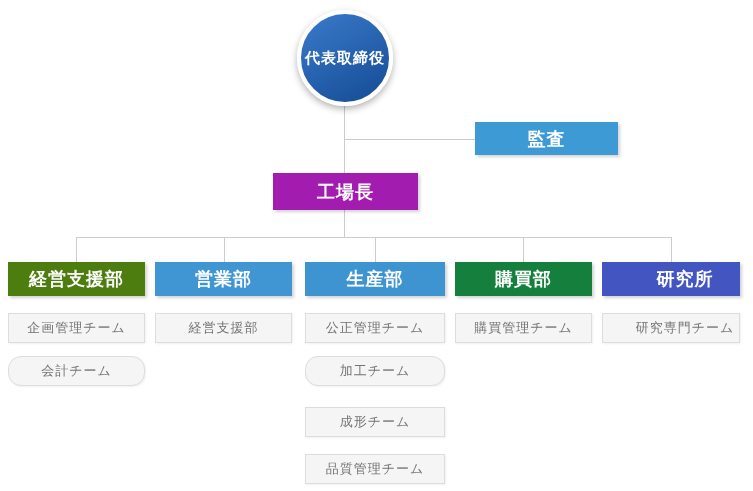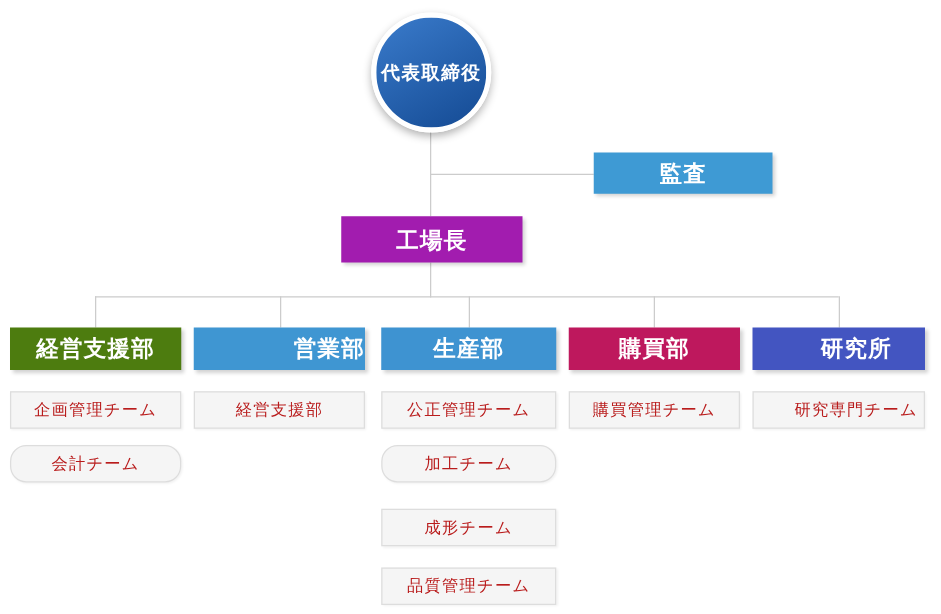--- a/index.html
+++ b/index.html
@@ -28,21 +28,21 @@
     display:flex;align-items:center;justify-content:center;
     color:#ffffff;font-size:18px;font-weight:bold;letter-spacing:1px;
     box-shadow:2px 2px 3px rgba(0,0,0,0.18);
     box-sizing:border-box;
     z-index:2;
   }
   .team{
     position:absolute;
     display:flex;align-items:center;justify-content:center;
     background:#f5f5f5;border:1px solid #dddddd;
-    color:#b91c1c;font-size:13px;font-weight:normal;letter-spacing:1px;
+    color:#737373;font-size:13px;font-weight:normal;letter-spacing:1px;
     box-shadow:1px 1px 2px rgba(0,0,0,0.06);
     box-sizing:border-box;
     z-index:2;
   }
   .audit{left:475px;top:122px;width:143px;height:33px;}
   .manager{left:273px;top:173px;width:145px;height:37px;}
   .dept{top:262px;height:34px;}
   .c1{left:8px;width:137px;}
   .c2{left:155px;width:137px;}
   .c3{left:305px;width:140px;}
@@ -76,27 +76,27 @@
     <span>監査</span>
   </div>
 
   <div class="box manager" style="background: #a21caf;">
     <span>工場長</span>
   </div>
 
   <div class="box dept c1" style="background: #4d7c0f; justify-content: center;">
     <span>経営支援部</span>
   </div>
-  <div class="box dept c2" style="background: rgb(63, 150, 210); justify-content: flex-end;">
+  <div class="box dept c2" style="background: rgb(63, 150, 210);">
     <span>営業部</span>
   </div>
   <div class="box dept c3" style="background: rgb(62, 147, 209);">
     <span>生産部</span>
   </div>
-  <div class="box dept c4" style="background: #be185d;">
+  <div class="box dept c4" style="background: #15803d;">
     <span>購買部</span>
   </div>
   <div class="box dept c5" style="background: rgb(67, 85, 193);">
     <span>研究所</span>
   </div>
 
   <div class="team c1 r1">
     <span>企画管理チーム</span>
   </div>
   <div class="team c1 r2">

